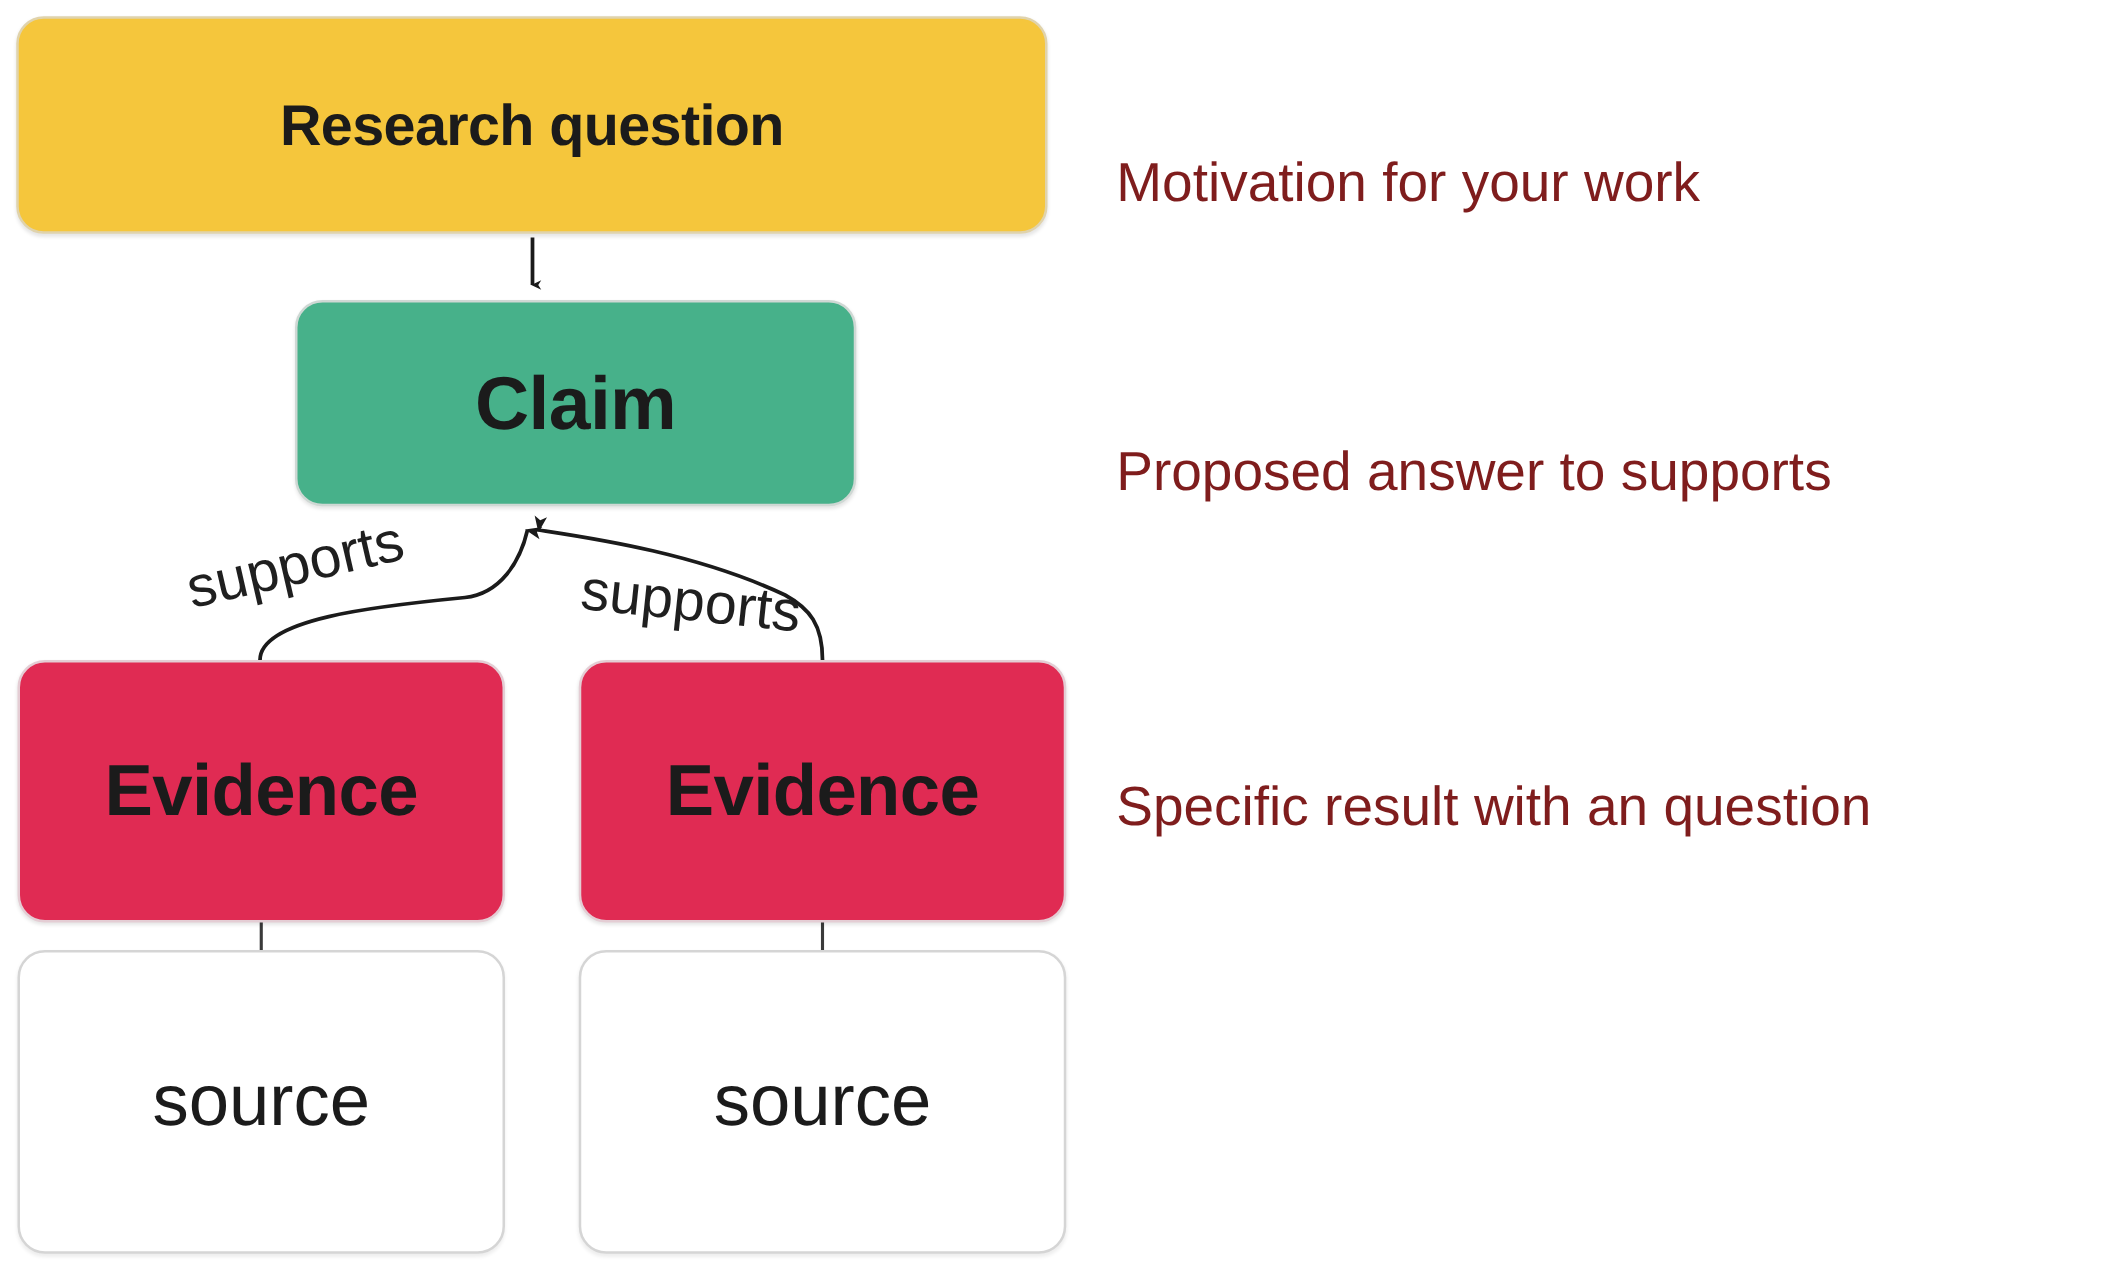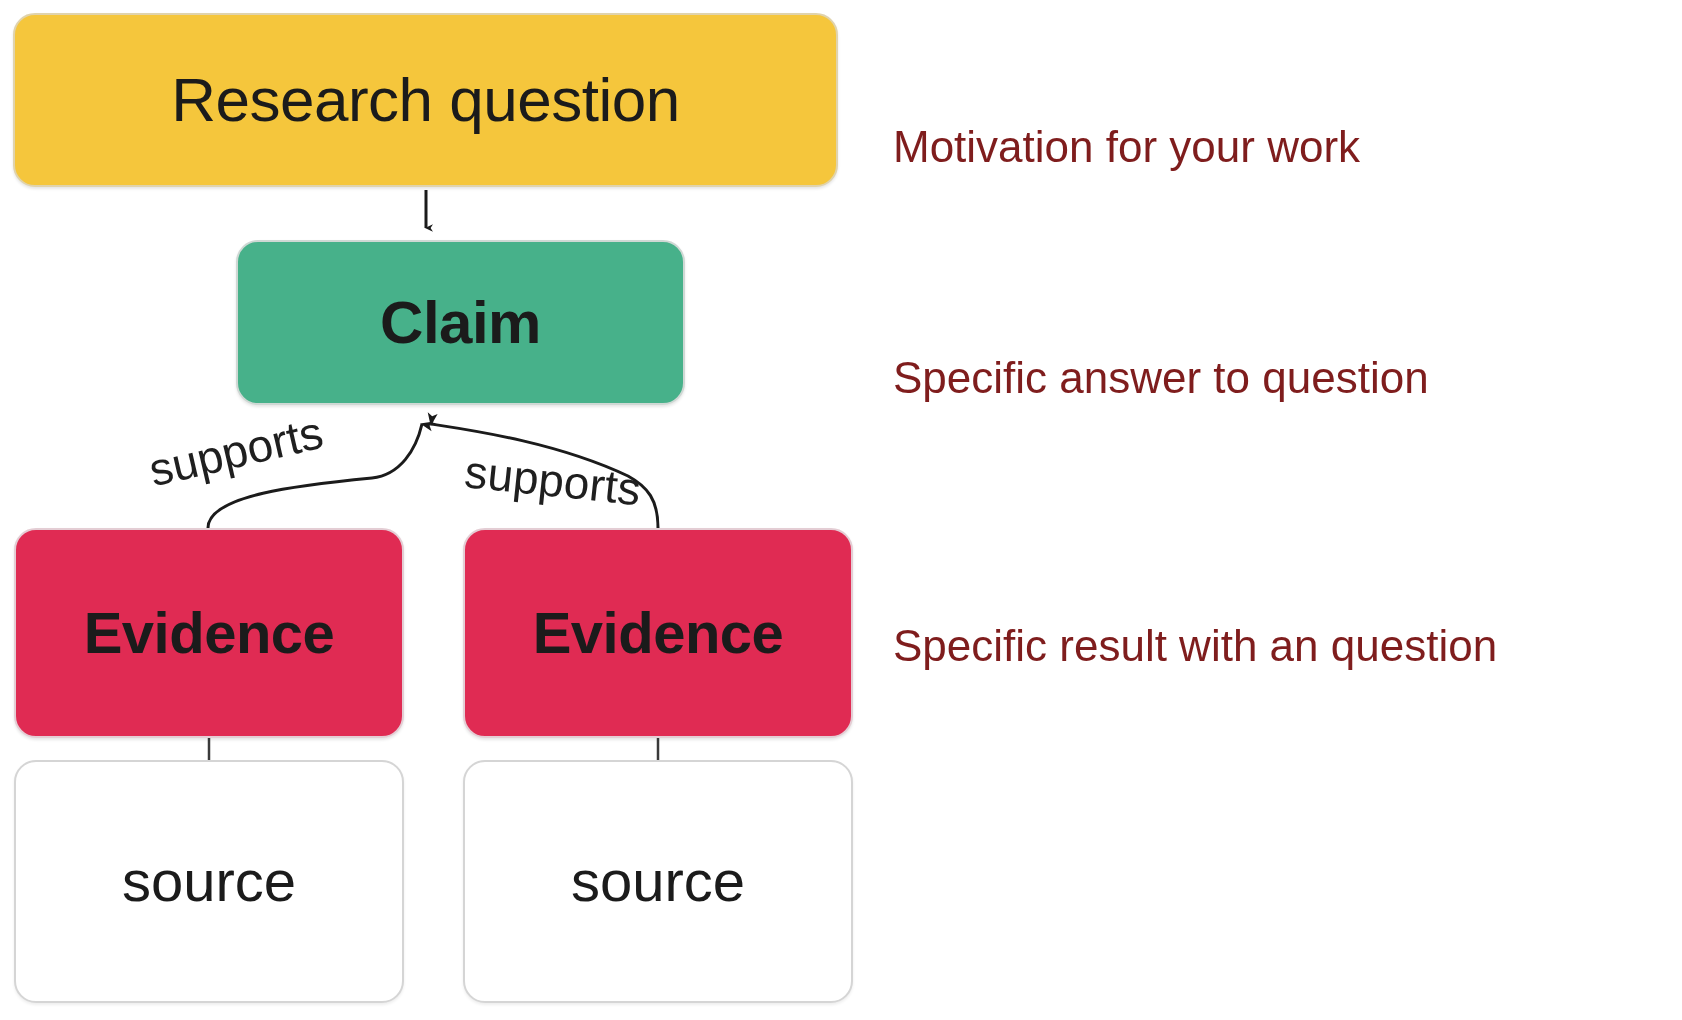--- a/index.html
+++ b/index.html
@@ -42,22 +42,22 @@
   
   #node-research-question {
     left: 13px;
     top: 13px;
     width: 825px;
     height: 174px;
     background: #F5C63C;
     border-color: #e0d3ac;
   }
   #node-research-question .node-label {
-    font-size: 62px;
-    font-weight: normal;
+    font-size: 46px;
+    font-weight: bold;
     letter-spacing: -0.5px;
   }
 
   #node-claim {
     left: 236px;
     top: 240px;
     width: 449px;
     height: 165px;
     background: #47B18A;
     border-color: #cfd8d4;
@@ -203,18 +203,18 @@
   <div class="node node-source" id="node-source-2">
     <span class="node-label">source</span>
   </div>
 
   <div class="edge-label" id="edge-label-supports-1">supports</div>
 
   <div class="edge-label" id="edge-label-supports-2">supports</div>
 
   <div class="legend" id="legend-0">Motivation for your work</div>
 
-  <div class="legend" id="legend-1">Specific answer to question</div>
+  <div class="legend" id="legend-1">Proposed answer to supports</div>
 
   <div class="legend" id="legend-2">Specific result with an question</div>
 
 
 </div>
 
 </body></html>

